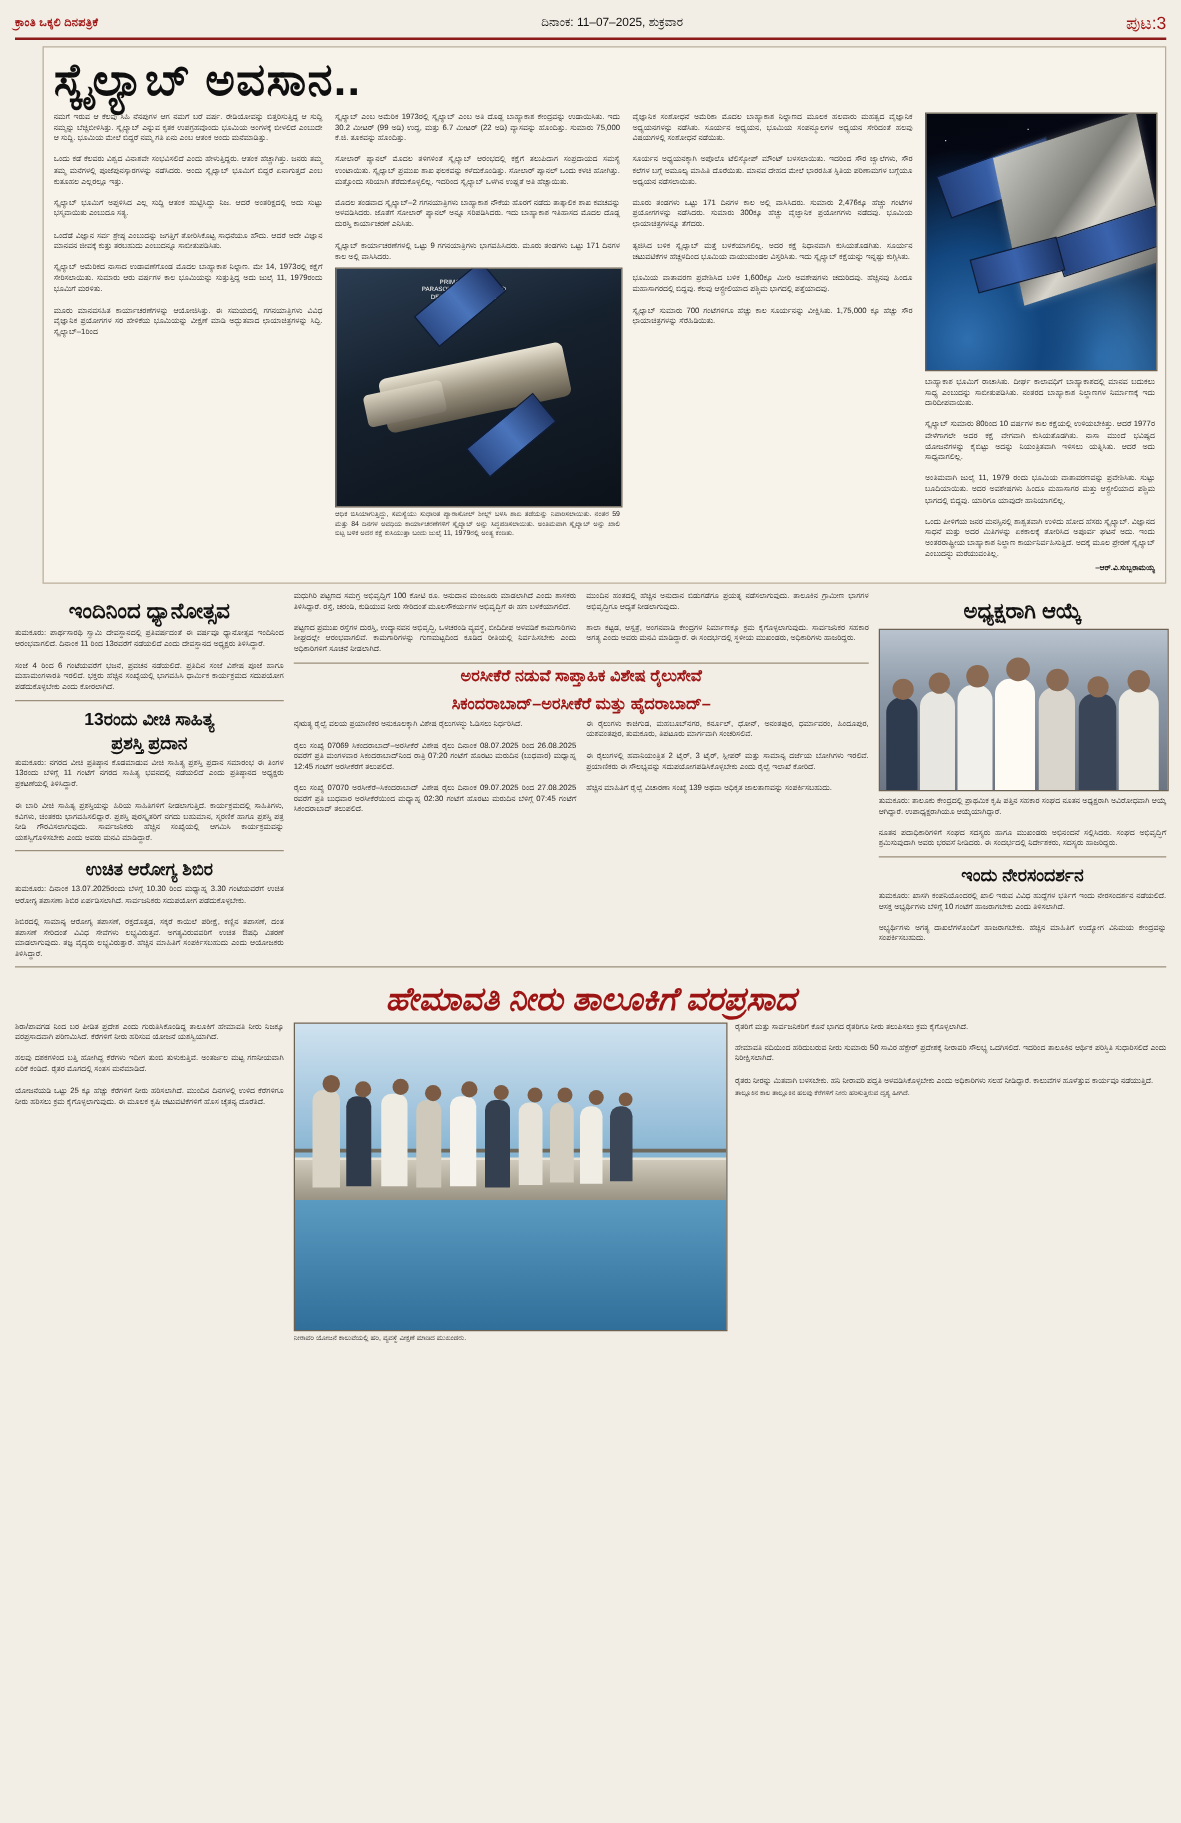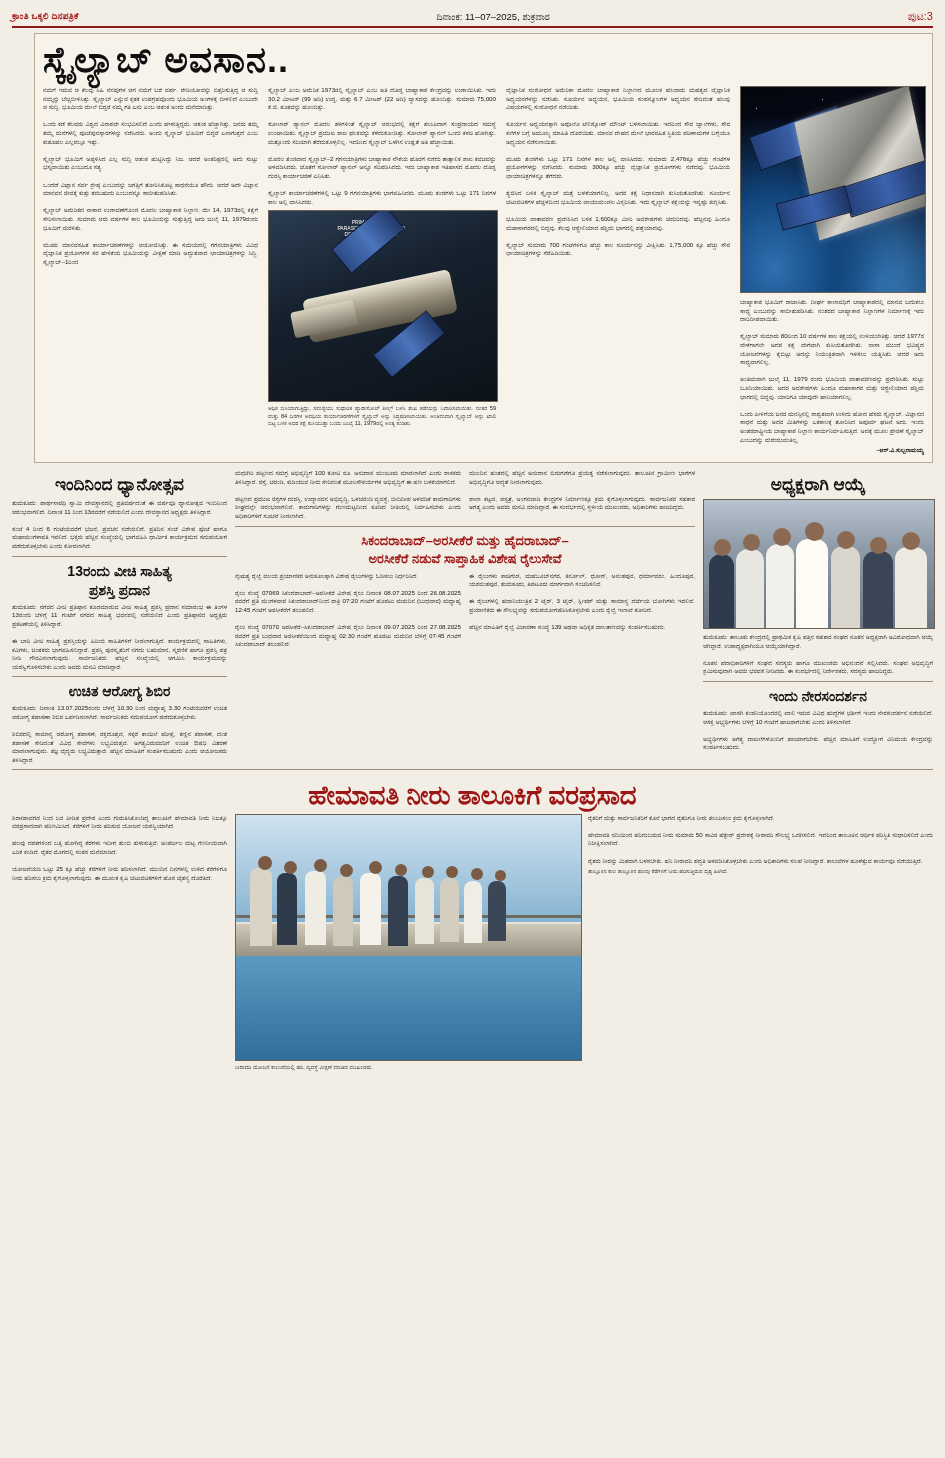--- a/index.html
+++ b/index.html
@@ -18,21 +18,21 @@
     padding:10px 12px 8px 12px;
   }
   
   .masthead{
     display:flex;align-items:center;justify-content:space-between;
     border-bottom:2px solid #8d1b1b;
     padding-bottom:3px;margin-bottom:5px;
   }
   .mast-left{color:#a01515;font-size:9px;font-weight:bold;letter-spacing:.2px;}
   .mast-center{color:#111;font-size:9.5px;}
-  .mast-right{color:#a01515;font-size:11px;}
+  .mast-right{color:#a01515;font-size:14px;}
 
   
   .body-text{
     font-size:6.2px;line-height:8.6px;text-align:justify;
     color:#1a1a1a;
     hyphens:auto;word-break:break-word;
   }
 
   
   .top-block{
@@ -108,21 +108,21 @@
   .caption{
     font-size:5.6px;line-height:7.4px;color:#222;text-align:justify;margin-top:3px;
   }
   .sig{font-size:6px;text-align:right;color:#111;margin-top:3px;font-weight:bold;}
 
   
   .sec-head{
     font-size:17px;font-weight:bold;text-align:center;color:#111;
     line-height:20px;margin:6px 0 4px 0;
   }
-  .sec-head.red{color:#9c1414;}
+  .sec-head.red{color:#9c1414;font-style:italic;}
   .sec-head.big{font-size:26px;line-height:30px;}
   .sec-head.mid{font-size:14px;line-height:17px;}
   .rule{border-top:1px solid #9b8f7c;margin:5px 0;}
 
   .lower{display:flex;gap:8px;margin-top:6px;}
   .col-a{width:215px;flex:0 0 215px;}
   .col-d{flex:1;}
 
   .group-photo{
     width:100%;height:128px;position:relative;overflow:hidden;border:1px solid #6c6253;
@@ -266,22 +266,22 @@
         <div class="body-text" style="white-space:pre-line">ಮಧುಗಿರಿ ಪಟ್ಟಣದ ಸಮಗ್ರ ಅಭಿವೃದ್ಧಿಗೆ 100 ಕೋಟಿ ರೂ. ಅನುದಾನ ಮಂಜೂರು ಮಾಡಲಾಗಿದೆ ಎಂದು ಶಾಸಕರು ತಿಳಿಸಿದ್ದಾರೆ. ರಸ್ತೆ, ಚರಂಡಿ, ಕುಡಿಯುವ ನೀರು ಸೇರಿದಂತೆ ಮೂಲಸೌಕರ್ಯಗಳ ಅಭಿವೃದ್ಧಿಗೆ ಈ ಹಣ ಬಳಕೆಯಾಗಲಿದೆ.
 
 ಪಟ್ಟಣದ ಪ್ರಮುಖ ರಸ್ತೆಗಳ ದುರಸ್ತಿ, ಉದ್ಯಾನವನ ಅಭಿವೃದ್ಧಿ, ಒಳಚರಂಡಿ ವ್ಯವಸ್ಥೆ, ಬೀದಿದೀಪ ಅಳವಡಿಕೆ ಕಾಮಗಾರಿಗಳು ಶೀಘ್ರದಲ್ಲೇ ಆರಂಭವಾಗಲಿವೆ. ಕಾಮಗಾರಿಗಳನ್ನು ಗುಣಮಟ್ಟದಿಂದ ಕೂಡಿದ ರೀತಿಯಲ್ಲಿ ನಿರ್ವಹಿಸಬೇಕು ಎಂದು ಅಧಿಕಾರಿಗಳಿಗೆ ಸೂಚನೆ ನೀಡಲಾಗಿದೆ.</div>
         <div class="body-text" style="white-space:pre-line">ಮುಂದಿನ ಹಂತದಲ್ಲಿ ಹೆಚ್ಚಿನ ಅನುದಾನ ಬಿಡುಗಡೆಗೂ ಪ್ರಯತ್ನ ನಡೆಸಲಾಗುವುದು. ತಾಲೂಕಿನ ಗ್ರಾಮೀಣ ಭಾಗಗಳ ಅಭಿವೃದ್ಧಿಗೂ ಆದ್ಯತೆ ನೀಡಲಾಗುವುದು.
 
 ಶಾಲಾ ಕಟ್ಟಡ, ಆಸ್ಪತ್ರೆ, ಅಂಗನವಾಡಿ ಕೇಂದ್ರಗಳ ನಿರ್ಮಾಣಕ್ಕೂ ಕ್ರಮ ಕೈಗೊಳ್ಳಲಾಗುವುದು. ಸಾರ್ವಜನಿಕರ ಸಹಕಾರ ಅಗತ್ಯ ಎಂದು ಅವರು ಮನವಿ ಮಾಡಿದ್ದಾರೆ. ಈ ಸಂದರ್ಭದಲ್ಲಿ ಸ್ಥಳೀಯ ಮುಖಂಡರು, ಅಧಿಕಾರಿಗಳು ಹಾಜರಿದ್ದರು.</div>
       </div>
 
       <div class="rule"></div>
 
+      <div class="center-head" style="margin-top:-4px">ಅರಸೀಕೆರೆ ನಡುವೆ ಸಾಪ್ತಾಹಿಕ ವಿಶೇಷ ರೈಲುಸೇವೆ</div>
       <div class="center-head">ಸಿಕಂದರಾಬಾದ್–ಅರಸೀಕೆರೆ ಮತ್ತು ಹೈದರಾಬಾದ್–</div>
-      <div class="center-head" style="margin-top:-4px">ಅರಸೀಕೆರೆ ನಡುವೆ ಸಾಪ್ತಾಹಿಕ ವಿಶೇಷ ರೈಲುಸೇವೆ</div>
       <div class="two-col">
         <div class="body-text" style="white-space:pre-line">ನೈಋತ್ಯ ರೈಲ್ವೆ ವಲಯ ಪ್ರಯಾಣಿಕರ ಅನುಕೂಲಕ್ಕಾಗಿ ವಿಶೇಷ ರೈಲುಗಳನ್ನು ಓಡಿಸಲು ನಿರ್ಧರಿಸಿದೆ.
 
 ರೈಲು ಸಂಖ್ಯೆ 07069 ಸಿಕಂದರಾಬಾದ್–ಅರಸೀಕೆರೆ ವಿಶೇಷ ರೈಲು ದಿನಾಂಕ 08.07.2025 ರಿಂದ 26.08.2025 ರವರೆಗೆ ಪ್ರತಿ ಮಂಗಳವಾರ ಸಿಕಂದರಾಬಾದ್‌ನಿಂದ ರಾತ್ರಿ 07:20 ಗಂಟೆಗೆ ಹೊರಟು ಮರುದಿನ (ಬುಧವಾರ) ಮಧ್ಯಾಹ್ನ 12:45 ಗಂಟೆಗೆ ಅರಸೀಕೆರೆಗೆ ತಲುಪಲಿದೆ.
 
 ರೈಲು ಸಂಖ್ಯೆ 07070 ಅರಸೀಕೆರೆ–ಸಿಕಂದರಾಬಾದ್ ವಿಶೇಷ ರೈಲು ದಿನಾಂಕ 09.07.2025 ರಿಂದ 27.08.2025 ರವರೆಗೆ ಪ್ರತಿ ಬುಧವಾರ ಅರಸೀಕೆರೆಯಿಂದ ಮಧ್ಯಾಹ್ನ 02:30 ಗಂಟೆಗೆ ಹೊರಟು ಮರುದಿನ ಬೆಳಿಗ್ಗೆ 07:45 ಗಂಟೆಗೆ ಸಿಕಂದರಾಬಾದ್ ತಲುಪಲಿದೆ.</div>
         <div class="body-text" style="white-space:pre-line">ಈ ರೈಲುಗಳು ಕಾಚಿಗುಡ, ಮಹಬೂಬ್‌ನಗರ, ಕರ್ನೂಲ್, ಧೋನ್, ಅನಂತಪುರ, ಧರ್ಮಾವರಂ, ಹಿಂದೂಪುರ, ಯಶವಂತಪುರ, ತುಮಕೂರು, ತಿಪಟೂರು ಮಾರ್ಗವಾಗಿ ಸಂಚರಿಸಲಿವೆ.
 
 ಈ ರೈಲುಗಳಲ್ಲಿ ಹವಾನಿಯಂತ್ರಿತ 2 ಟೈರ್, 3 ಟೈರ್, ಸ್ಲೀಪರ್ ಮತ್ತು ಸಾಮಾನ್ಯ ದರ್ಜೆಯ ಬೋಗಿಗಳು ಇರಲಿವೆ. ಪ್ರಯಾಣಿಕರು ಈ ಸೌಲಭ್ಯವನ್ನು ಸದುಪಯೋಗಪಡಿಸಿಕೊಳ್ಳಬೇಕು ಎಂದು ರೈಲ್ವೆ ಇಲಾಖೆ ಕೋರಿದೆ.
 

